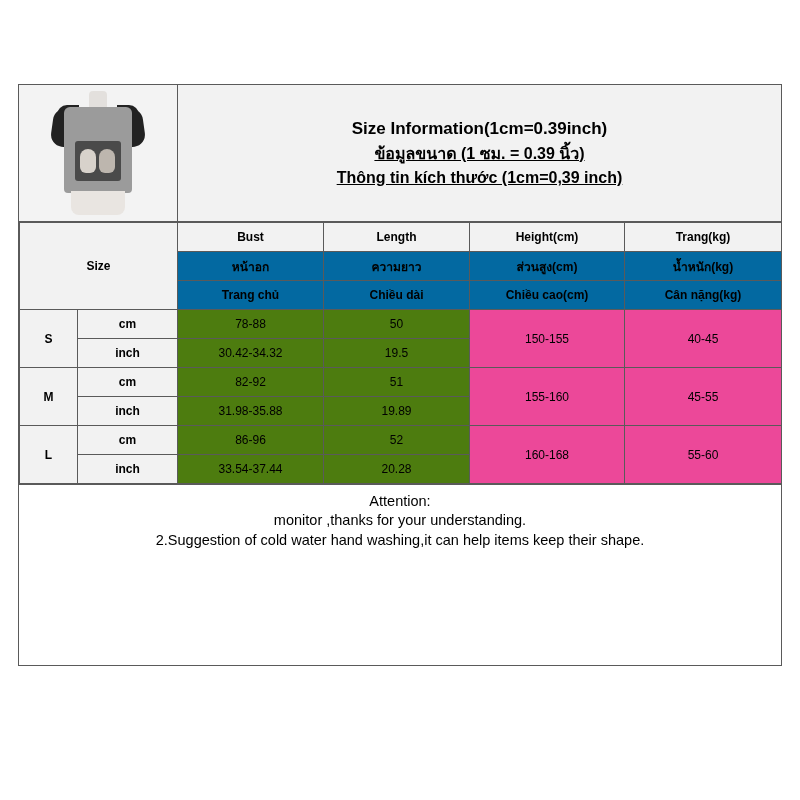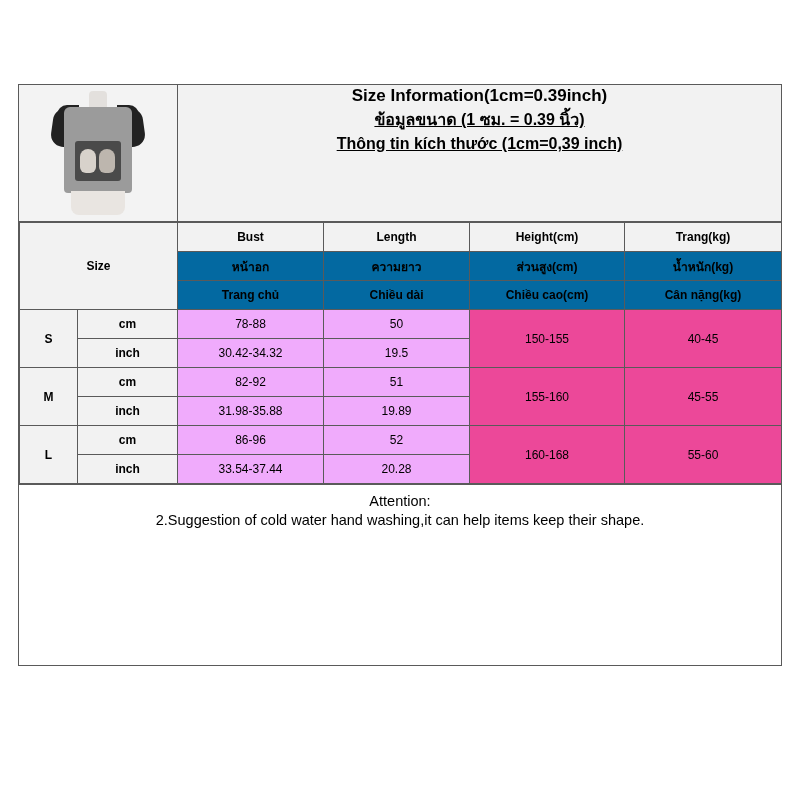--- a/index.html
+++ b/index.html
@@ -106,21 +106,21 @@
     background: #e9e5e1;
     border-radius: 0 0 8px 8px;
   }
 
   .title-cell {
     flex: 1;
     background: #f2f2f2;
     display: flex;
     flex-direction: column;
     align-items: center;
-    justify-content: flex-start;
+    justify-content: center;
     gap: 4px;
   }
   .title-line {
     font-weight: bold;
     font-size: 17px;
     color: #000;
     line-height: 1.25;
     text-align: center;
   }
   .title-line.sm { font-size: 16px; text-decoration: underline; }
@@ -150,21 +150,21 @@
     background: #f2f2f2;
     font-weight: bold;
     font-size: 15px;
     margin-left: 20px;
   }
   .unit-cell {
     background: #f2f2f2;
     font-weight: bold;
   }
   .val {
-    background: #f0abfc;
+    background: #4d7c0f;
   }
   .val-grey {
     background: #ec4899;
   }
   col.c-size { width: 58px; }
   col.c-unit { width: 100px; }
   col.c-bust { width: 146px; }
   col.c-len  { width: 146px; }
   col.c-hgt  { width: 155px; }
   col.c-wgt  { width: 157px; }
@@ -278,15 +278,16 @@
       <tr>
         <td class="unit-cell">inch</td>
         <td class="val">33.54-37.44</td>
         <td class="val">20.28</td>
       </tr>
     </tbody>
   </table>
 
   <div class="attention">
     <div>Attention:</div>
+    <div>monitor ,thanks for your understanding.</div>
     <div>2.Suggestion of cold water hand washing,it can help items keep their shape.</div>
   </div>
 </div>
 
 </body></html>

